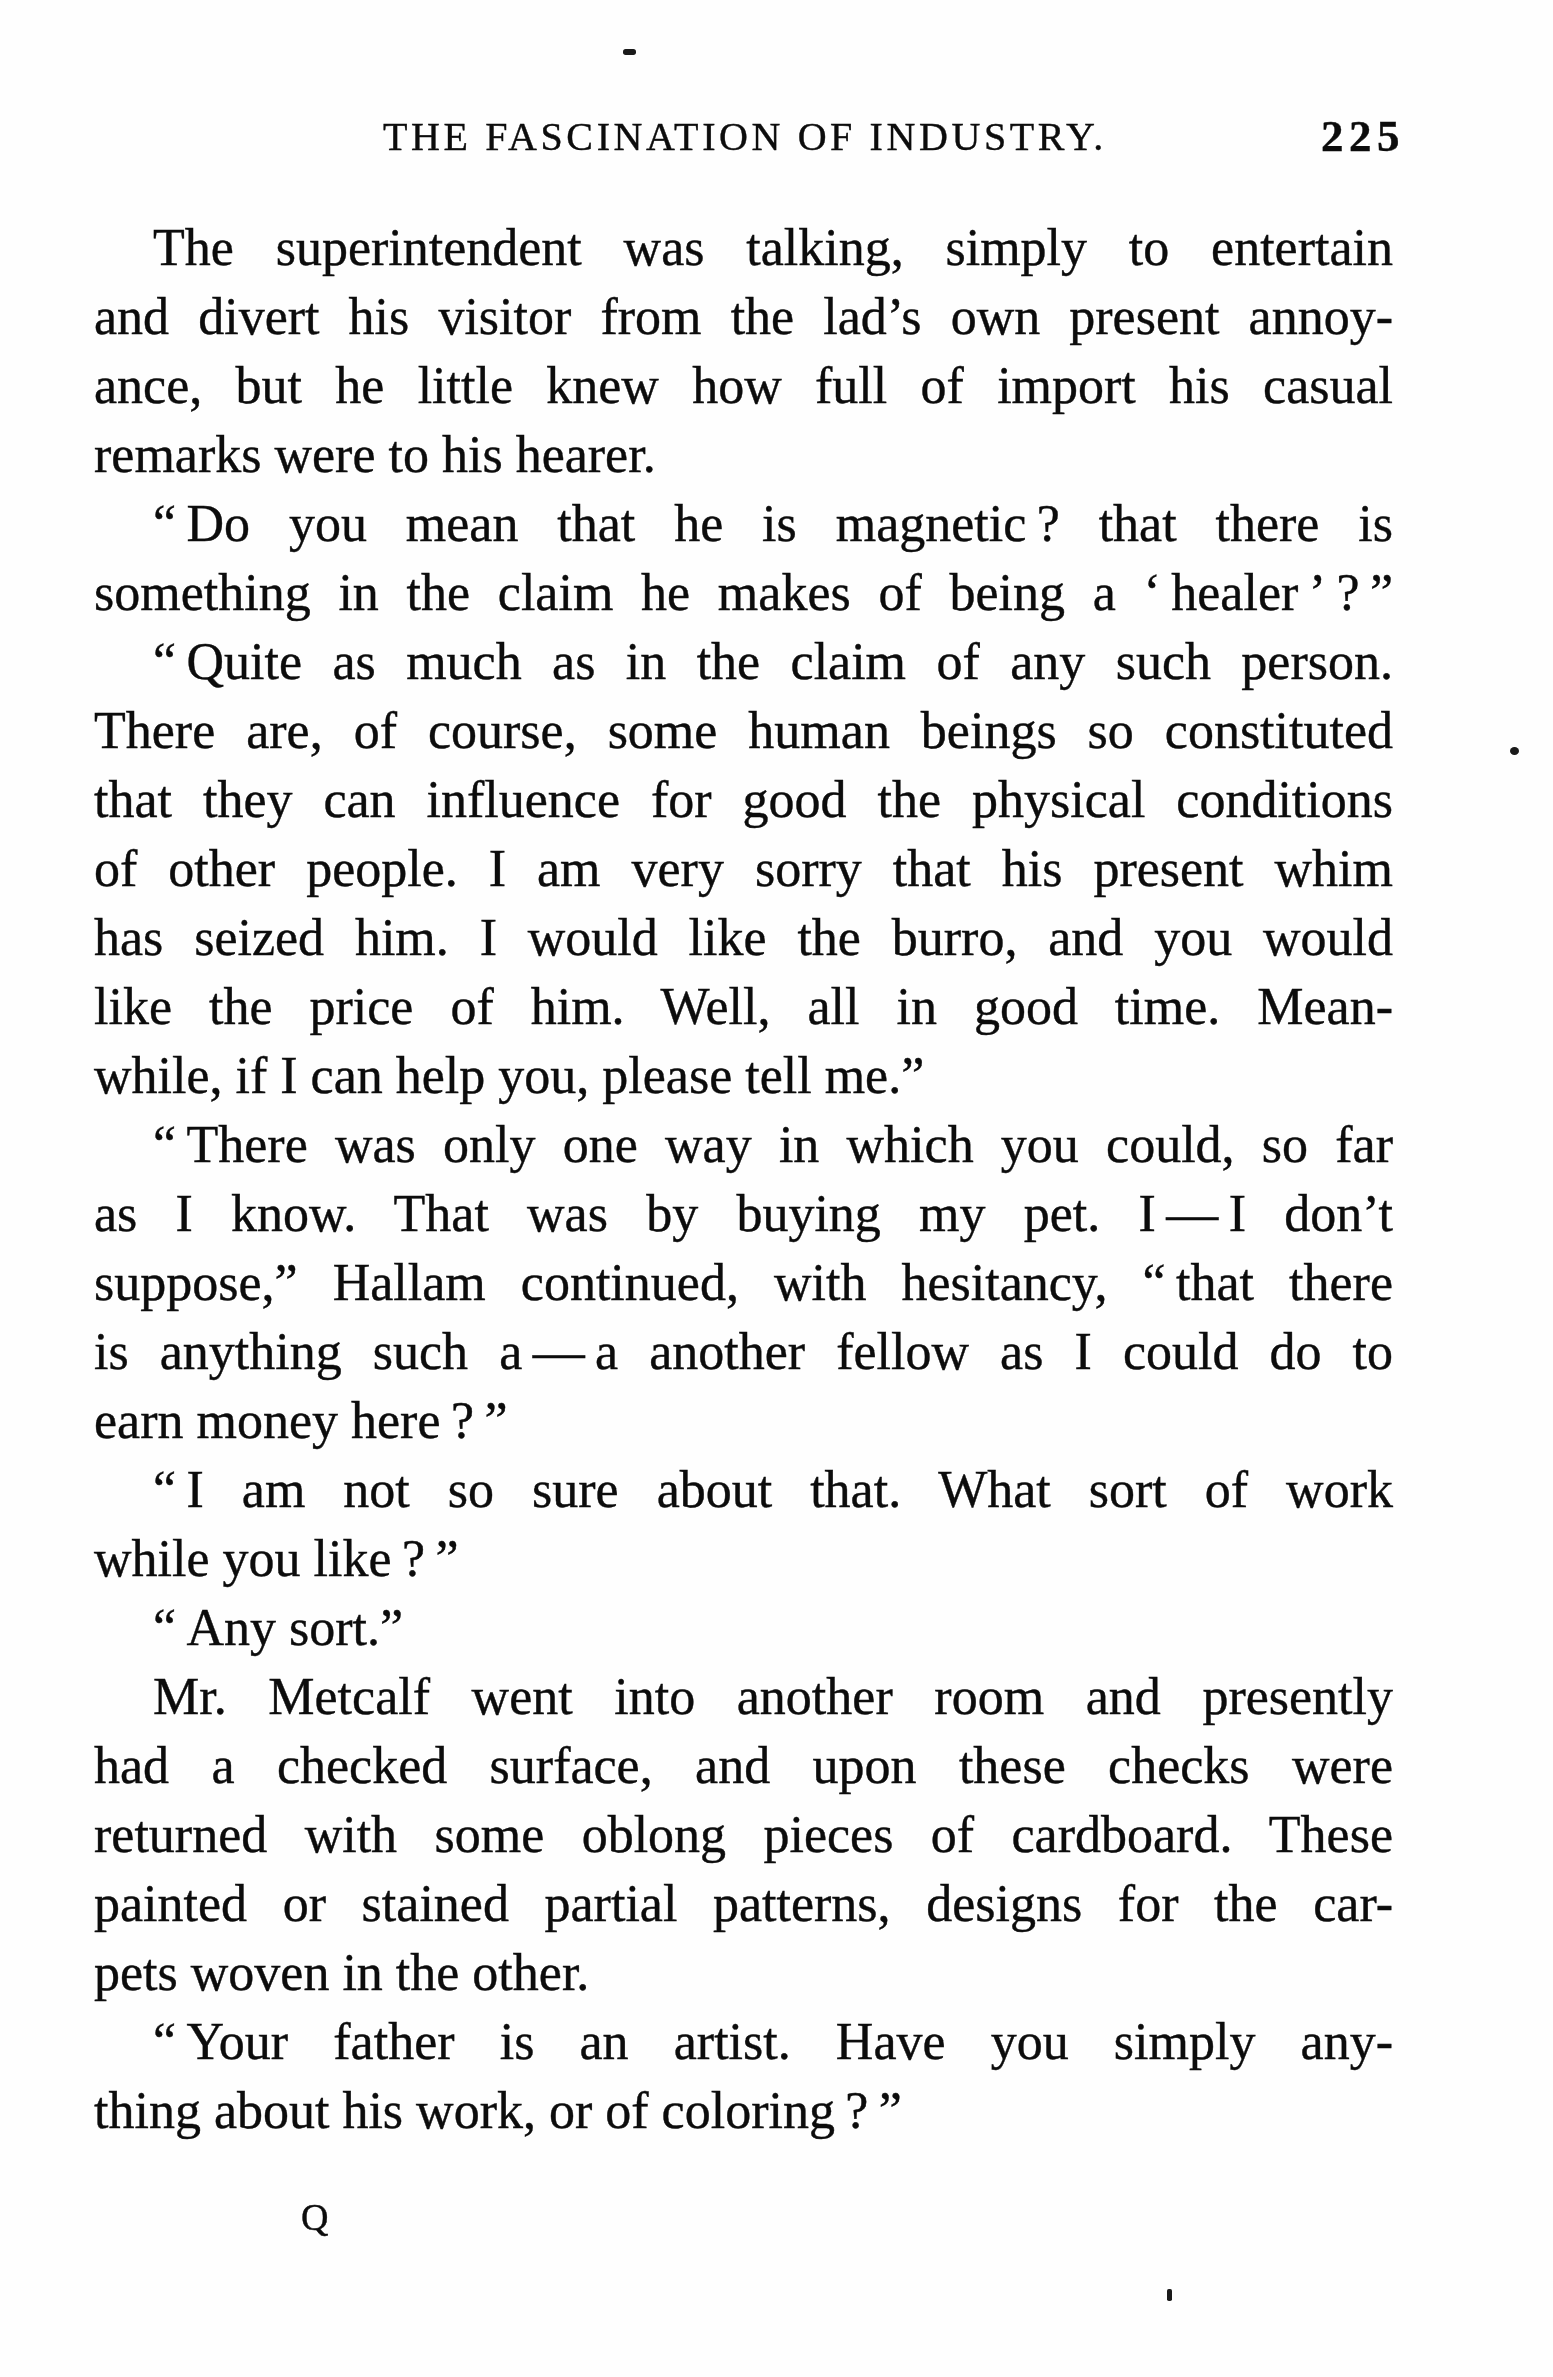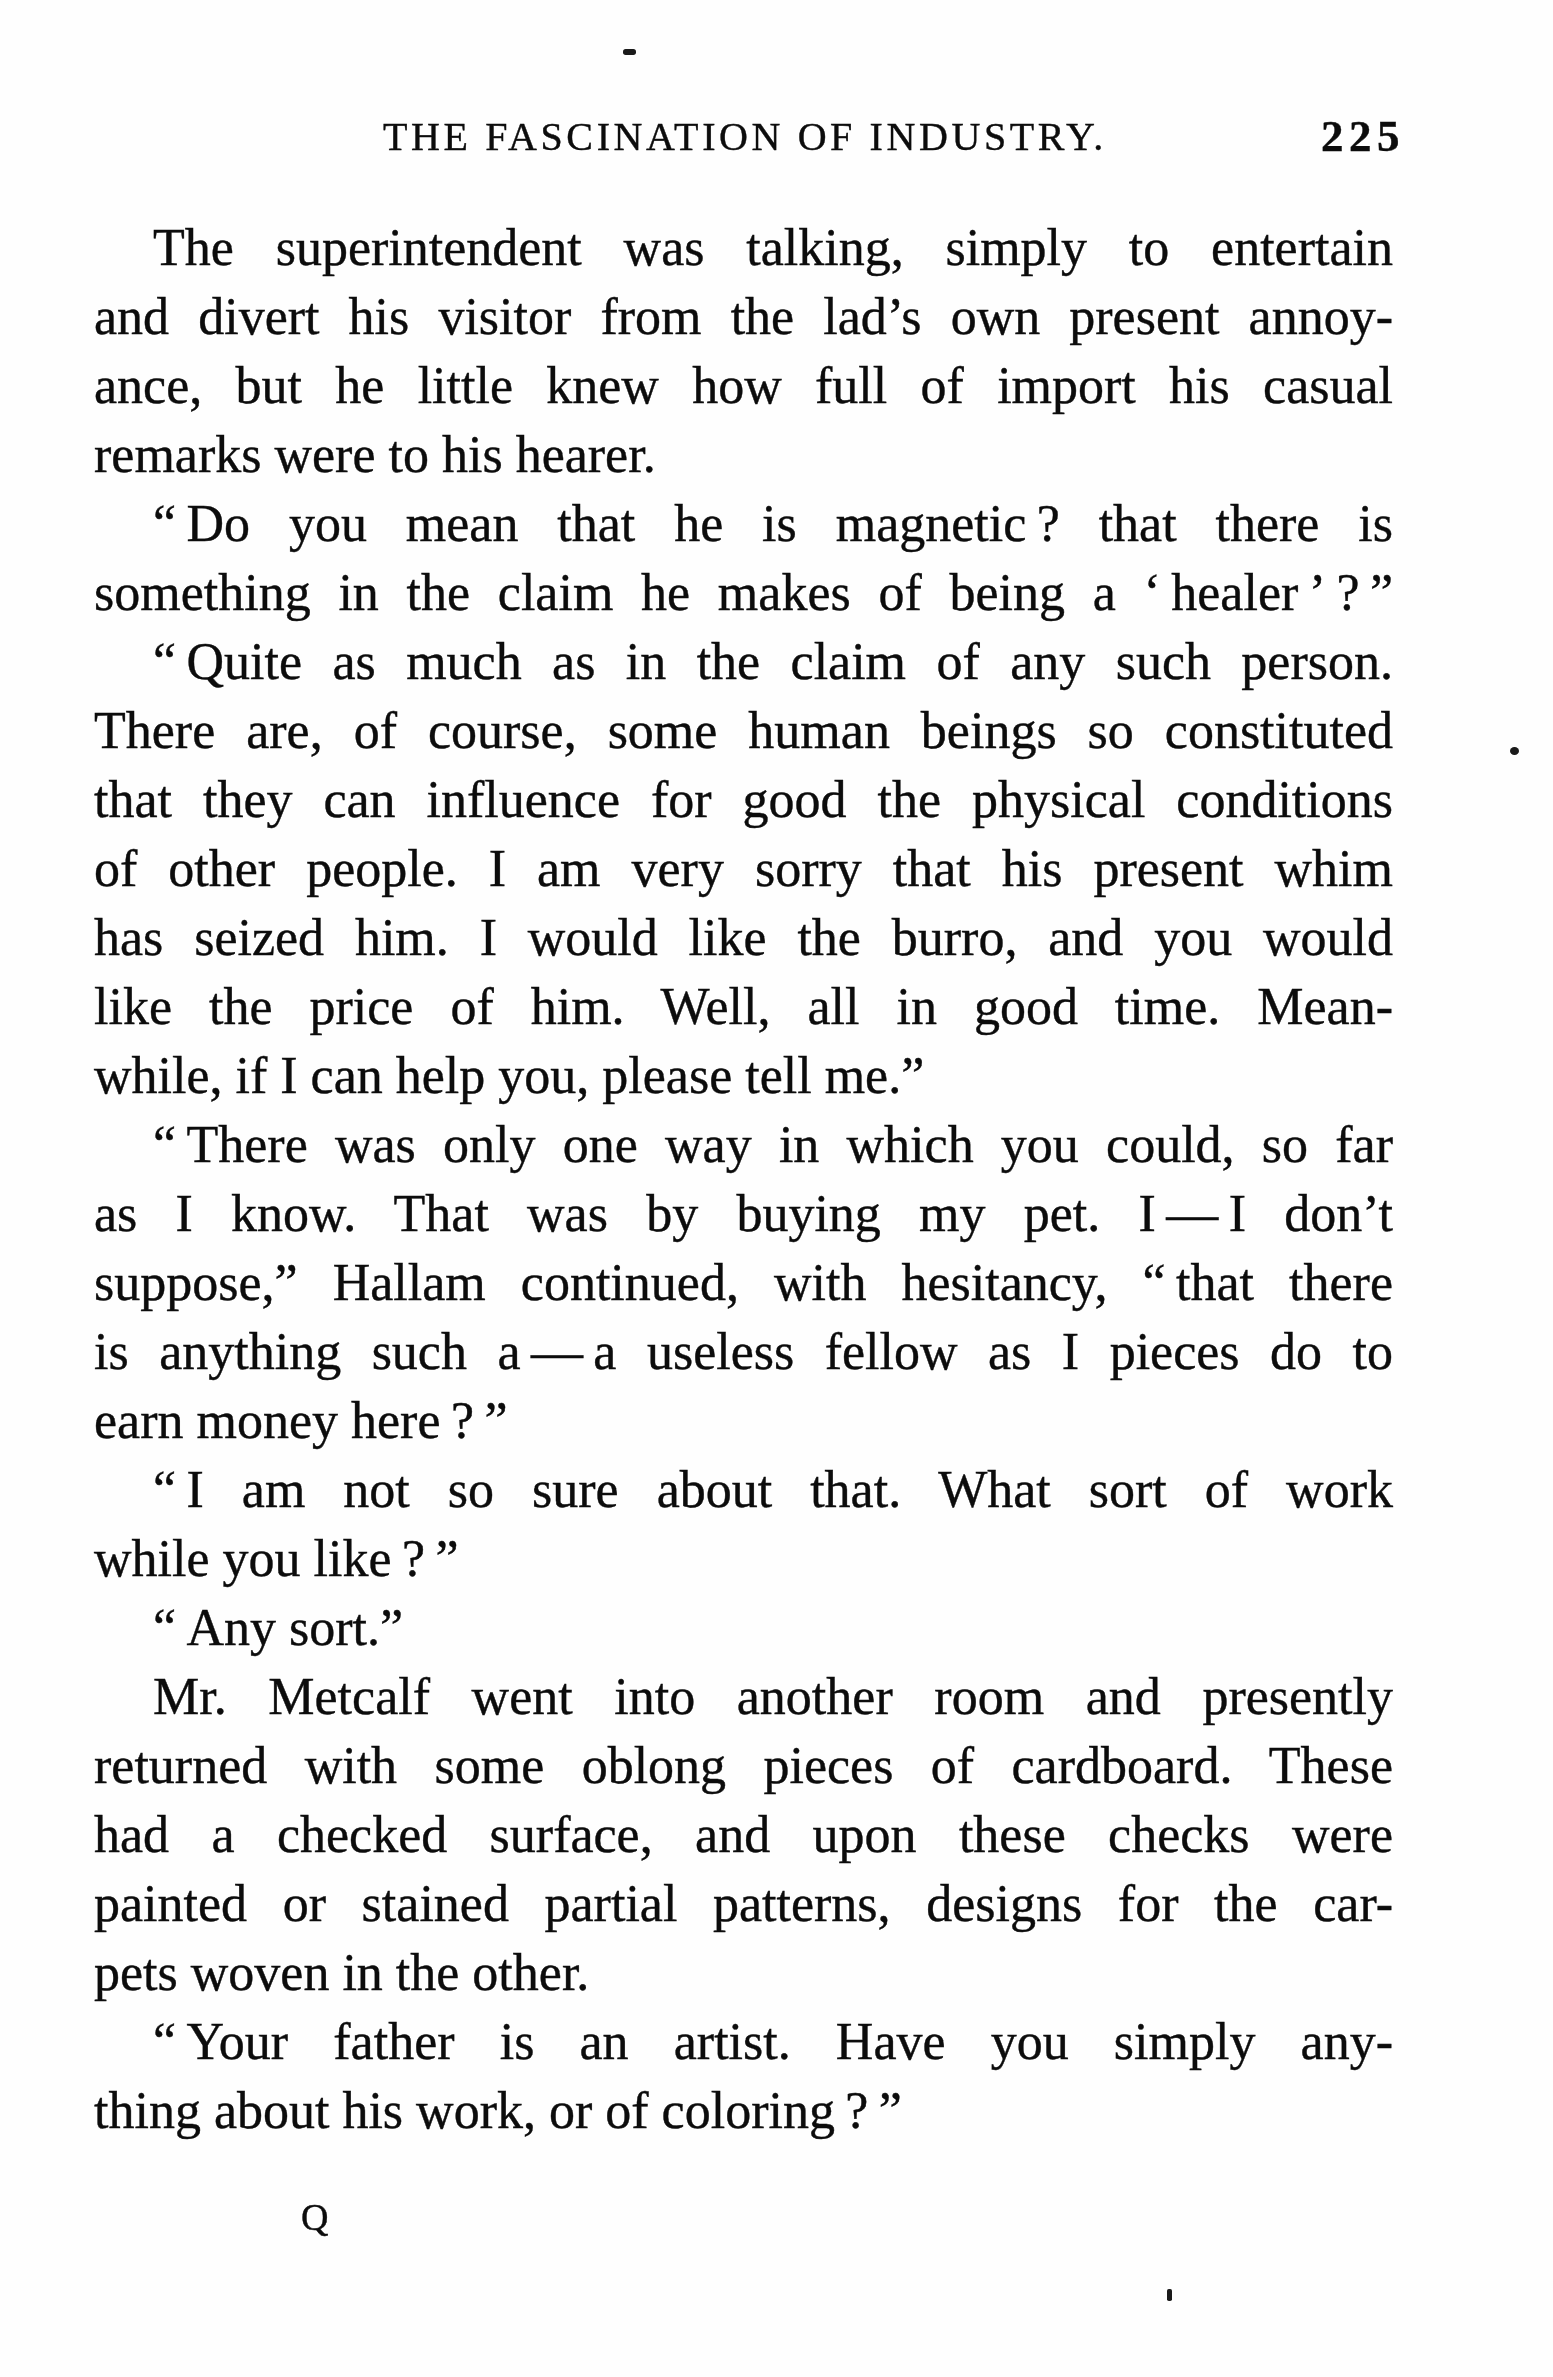--- a/index.html
+++ b/index.html
@@ -111,37 +111,37 @@
       <span class="ln j">of other people. I am very sorry that his present whim</span>
       <span class="ln j">has seized him. I would like the burro, and you would</span>
       <span class="ln j">like the price of him. Well, all in good time. Mean-</span>
       <span class="ln">while, if I can help you, please tell me.”</span>
     </div>
 
     <div class="para">
       <span class="ln j ind">“ There was only one way in which you could, so far</span>
       <span class="ln j">as I know. That was by buying my pet. I — I don’t</span>
       <span class="ln j">suppose,” Hallam continued, with hesitancy, “ that there</span>
-      <span class="ln j">is anything such a — a useless fellow as I pieces do to</span>
+      <span class="ln j">is anything such a — a another fellow as I could do to</span>
       <span class="ln">earn money here ? ”</span>
     </div>
 
     <div class="para">
       <span class="ln j ind">“ I am not so sure about that. What sort of work</span>
       <span class="ln">while you like ? ”</span>
     </div>
 
     <div class="para">
       <span class="ln ind">“ Any sort.”</span>
     </div>
 
     <div class="para">
       <span class="ln j ind">Mr. Metcalf went into another room and presently</span>
+      <span class="ln j">had a checked surface, and upon these checks were</span>
       <span class="ln j">returned with some oblong pieces of cardboard. These</span>
-      <span class="ln j">had a checked surface, and upon these checks were</span>
       <span class="ln j">painted or stained partial patterns, designs for the car-</span>
       <span class="ln">pets woven in the other.</span>
     </div>
 
     <div class="para">
       <span class="ln j ind">“ Your father is an artist. Have you simply any-</span>
       <span class="ln">thing about his work, or of coloring ? ”</span>
     </div>
 
   </div>

